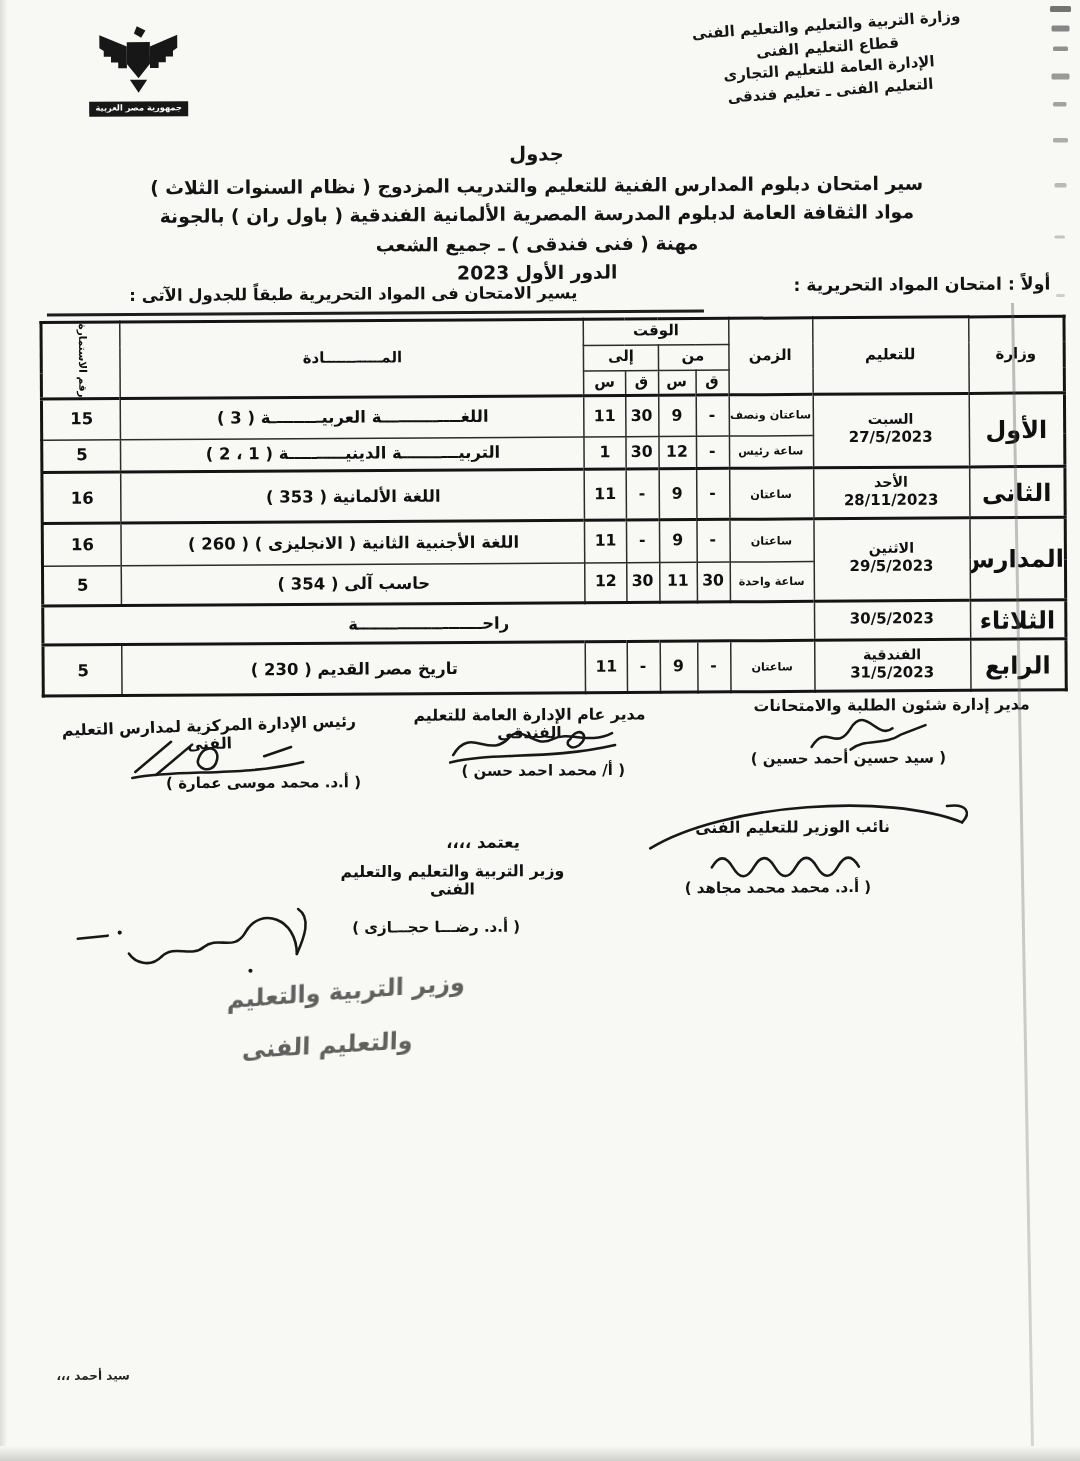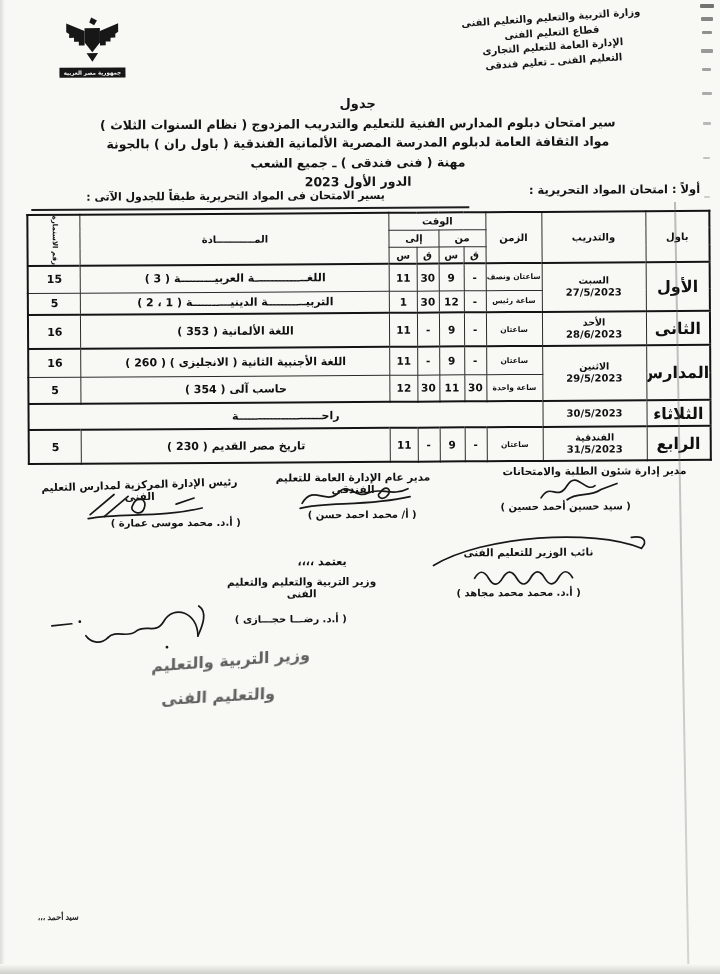--- a/index.html
+++ b/index.html
@@ -49,21 +49,21 @@
   .resttxt{font-size:11px;letter-spacing:1px;}
   .vh-in{transform:rotate(90deg);white-space:nowrap;font-size:7px;line-height:1;}
 
   
   .sigtitle{position:absolute;font-size:10.5px;font-weight:bold;text-align:center;}
   .signame{position:absolute;font-size:10px;font-weight:bold;text-align:center;}
   .sigsvg{position:absolute;}
   .sigsvg path{fill:none;stroke:#181818;stroke-width:1.7;stroke-linecap:round;}
   .approve-label{position:absolute;left:297px;top:555px;font-size:11px;font-weight:bold;}
   .stamp{position:absolute;font-weight:bold;color:#2e2e2e;opacity:.75;filter:blur(.4px);white-space:nowrap;}
-  .footer-note{position:absolute;left:35px;top:911px;font-size:8px;font-weight:bold;color:#222;font-family:Liberation Serif, serif;}
+  .footer-note{position:absolute;left:35px;top:911px;font-size:8px;font-weight:bold;color:#222;}
 
   
   .mark{position:absolute;background:#3a3a3a;border-radius:1px;}
   .paper-edge{position:absolute;right:44px;top:202px;height:770px;width:2px;
     background:linear-gradient(#555,#9a9a9a);opacity:.38;transform:rotate(-1deg);transform-origin:top center;}
 </style>
 </head>
 <body>
 
 <div class="screen">
@@ -110,22 +110,22 @@
               <col style="width:56px">
             <col style="width:22px">
               <col style="width:25px">
               <col style="width:22px">
               <col style="width:27px">
             <col style="width:309px">
               <col style="width:53px">
           </colgroup>
           <tbody>
               <tr class="hrow" style="height:17px">
-            <td rowspan="3">باول</td>
-            <td rowspan="3">والتدريب</td>
+            <td rowspan="3">وزارة</td>
+            <td rowspan="3">للتعليم</td>
             <td rowspan="3">الزمن</td>
             <td colspan="4">الوقت</td>
             <td rowspan="3">المـــــــــــادة</td>
             <td rowspan="3" class="vhead">
                   <div class="vh-in">رقم الاستمارة</div>
                 </td>
           </tr>
           <tr class="hrow" style="height:17px">
             <td colspan="2">من</td>
             <td colspan="2">إلى</td>
@@ -158,21 +158,21 @@
             <td class="num">30</td>
             <td class="num">1</td>
             <td class="subj">التربيــــــــــة الدينيــــــــــة ( 1 ، 2 )</td>
             <td class="formv">5</td>
           </tr>
 
           <tr class="sep" style="height:34px">
             <td class="daycell">الثانى</td>
             <td class="datecell">
               <div class="dayname">الأحد</div>
-              <div class="datenum ltr">28/6/2023</div>
+              <div class="datenum ltr">28/11/2023</div>
             </td>
             <td class="dur">ساعتان</td>
             <td class="num">-</td>
             <td class="num">9</td>
             <td class="num">-</td>
             <td class="num">11</td>
             <td class="subj">اللغة الألمانية ( 353 )</td>
             <td class="formv">16</td>
           </tr>
 

